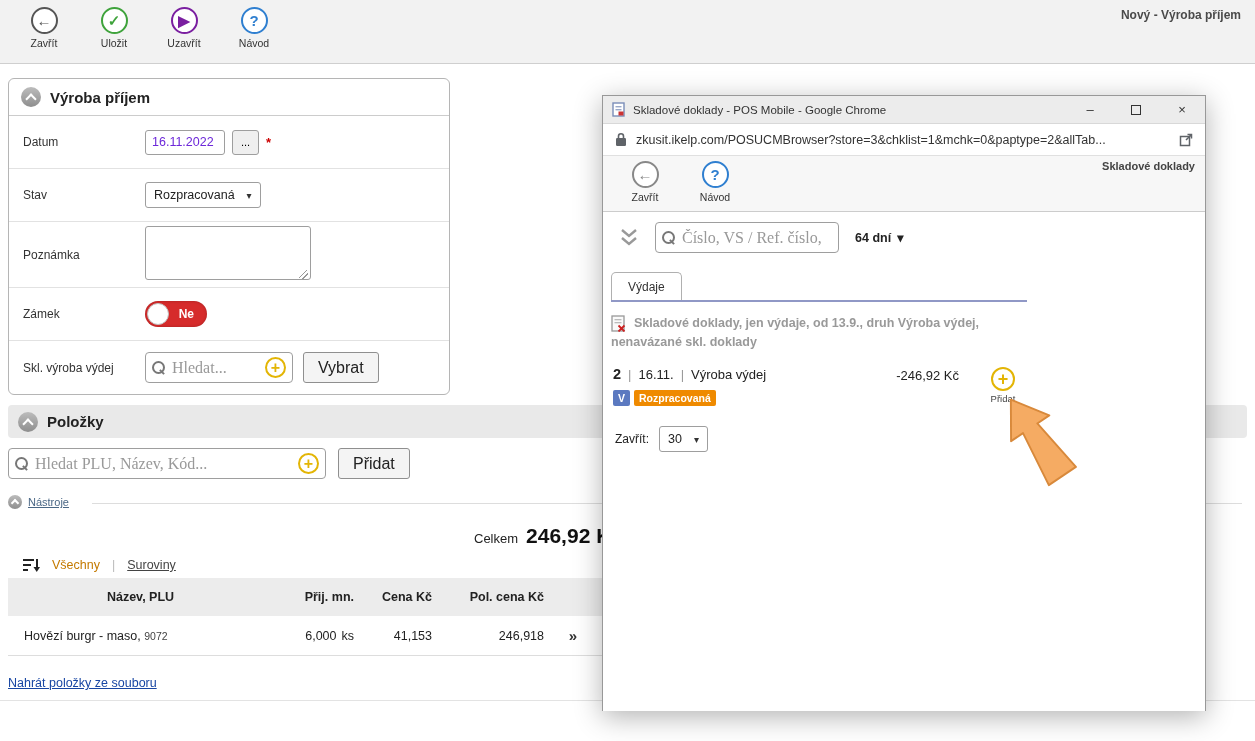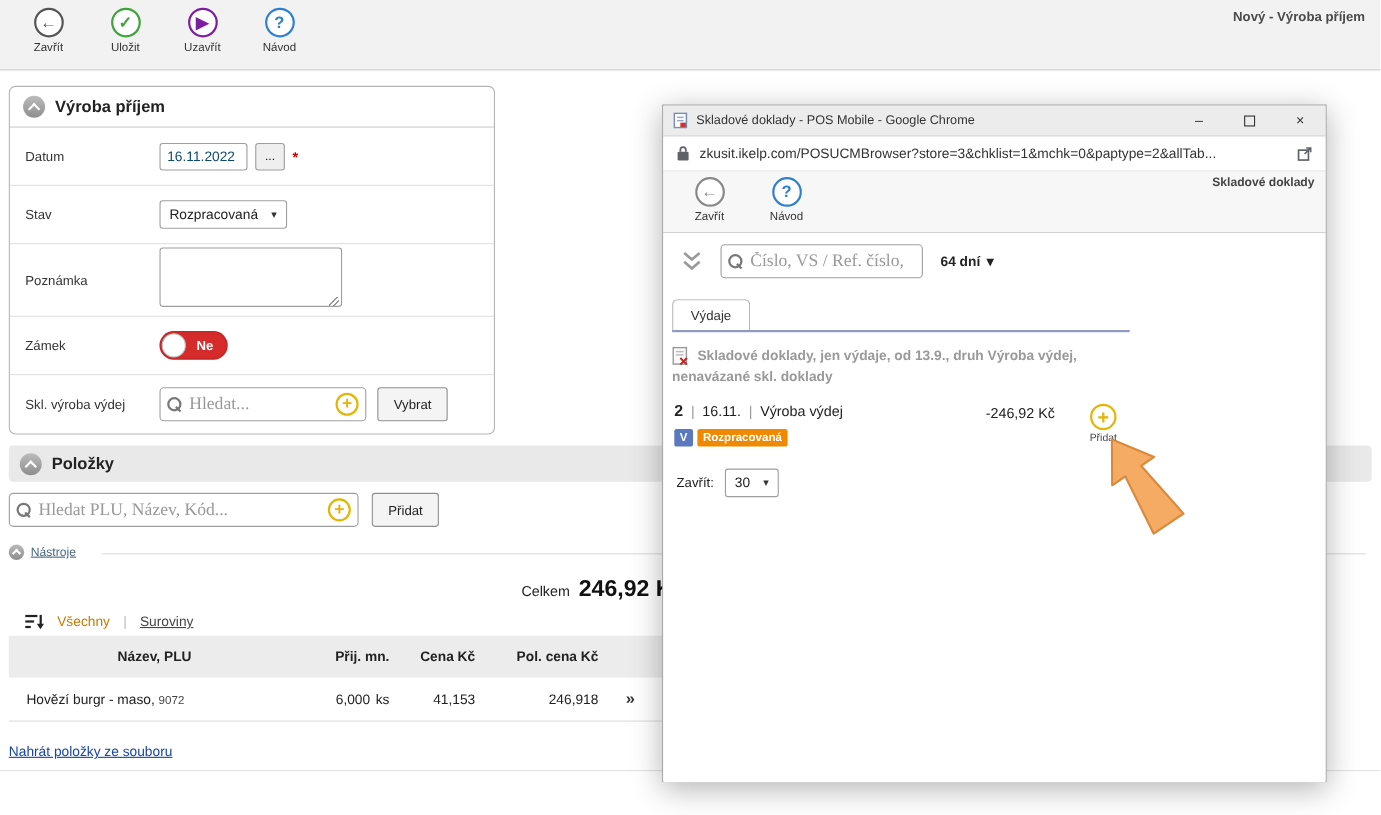--- a/index.html
+++ b/index.html
@@ -30,34 +30,34 @@
 
   .plus-circle { width:21px; height:21px; border-radius:50%; border:2px solid #e3b505; color:#e3b505; background:#fff;
                  display:flex; align-items:center; justify-content:center; font-size:16px; font-weight:bold; line-height:1; flex:none; cursor:pointer; }
 
   .searchbox { display:inline-flex; align-items:center; height:31px; border:1px solid #9e9e9e; border-radius:4px;
                background:#fff; padding:0 6px; gap:6px; }
   .search-input { border:none; outline:none; background:transparent; flex:1; font-size:16px; color:#000000; font-family:Liberation Serif, serif; min-width:20px; }
   .search-input::placeholder { color:#999; }
 
   .btn { height:31px; padding:0 14px; border:1px solid #8f8f8f; border-radius:3px; background:#f4f4f4;
-         font-size:12px; color:#222; font-family:inherit; cursor:pointer; }
+         font-size:16px; color:#222; font-family:inherit; cursor:pointer; }
 
   .sel { height:26px; border:1px solid #9e9e9e; border-radius:3px; background:#fff; color:#222;
          display:inline-flex; align-items:center; padding:0 8px; gap:12px; font-size:12.5px; cursor:pointer; }
   .sel .caret { font-size:10px; color:#333; }
 
   
   .form-panel { position:absolute; left:8px; top:78px; width:442px; background:#fff; border:1px solid #b5b5b5; border-radius:6px; }
   .panel-header { display:flex; align-items:center; gap:9px; padding:8px 12px; border-bottom:1px solid #ccc;
                   font-size:15px; font-weight:bold; color:#222; }
   .form-row { display:flex; align-items:center; min-height:53px; border-bottom:1px solid #e2e2e2; padding:0 14px; }
   .form-row.last { border-bottom:none; }
   .form-label { width:122px; font-size:12px; color:#333; flex:none; }
-  .txt { height:25px; border:1px solid #9e9e9e; border-radius:3px; padding:0 6px; font-size:12.5px; color:#0c4a6e; font-family:inherit; }
+  .txt { height:25px; border:1px solid #9e9e9e; border-radius:3px; padding:0 6px; font-size:12.5px; color:#6d28d9; font-family:inherit; }
   .more-btn { width:27px; height:25px; border:1px solid #9e9e9e; border-radius:3px; background:#efefef; font-size:11px; margin-left:7px; cursor:pointer; }
   .req { color:#cc0000; font-weight:bold; margin-left:7px; font-size:13px; }
 
   .toggle { width:62px; height:26px; border-radius:13px; background:#d62b2b; position:relative; cursor:pointer;
             box-shadow:inset 0 0 3px rgba(0,0,0,.25); }
   .knob { position:absolute; left:2px; top:2px; width:22px; height:22px; border-radius:50%; background:#fff; border:1px solid #c0c0c0; }
   .toggle-text { position:absolute; right:13px; top:6px; color:#fff; font-weight:bold; font-size:12px; }
 
   .ta-wrap { position:relative; display:inline-block; }
   .ta { width:166px; height:54px; border:1px solid #9e9e9e; border-radius:3px; resize:none; font-family:inherit; font-size:12px; padding:4px; }
@@ -182,21 +182,21 @@
   </div>
   <div class="form-row">
     <span class="form-label">Zámek</span>
     <div class="toggle">
       <span class="knob"></span>
       <span class="toggle-text">Ne</span>
     </div>
   </div>
   <div class="form-row last">
     <span class="form-label">Skl. výroba výdej</span>
-    <div class="searchbox" style="width:188px">
+    <div class="searchbox" style="width:148px">
       <span class="mag"></span>
       <input class="search-input" placeholder="Hledat..." style="">
       <span class="plus-circle">+</span>
     </div>
     <button class="btn" style="margin-left:10px">Vybrat</button>
   </div>
 </div>
 
 <div class="items-header">
   <span class="chev-circle"></span>

